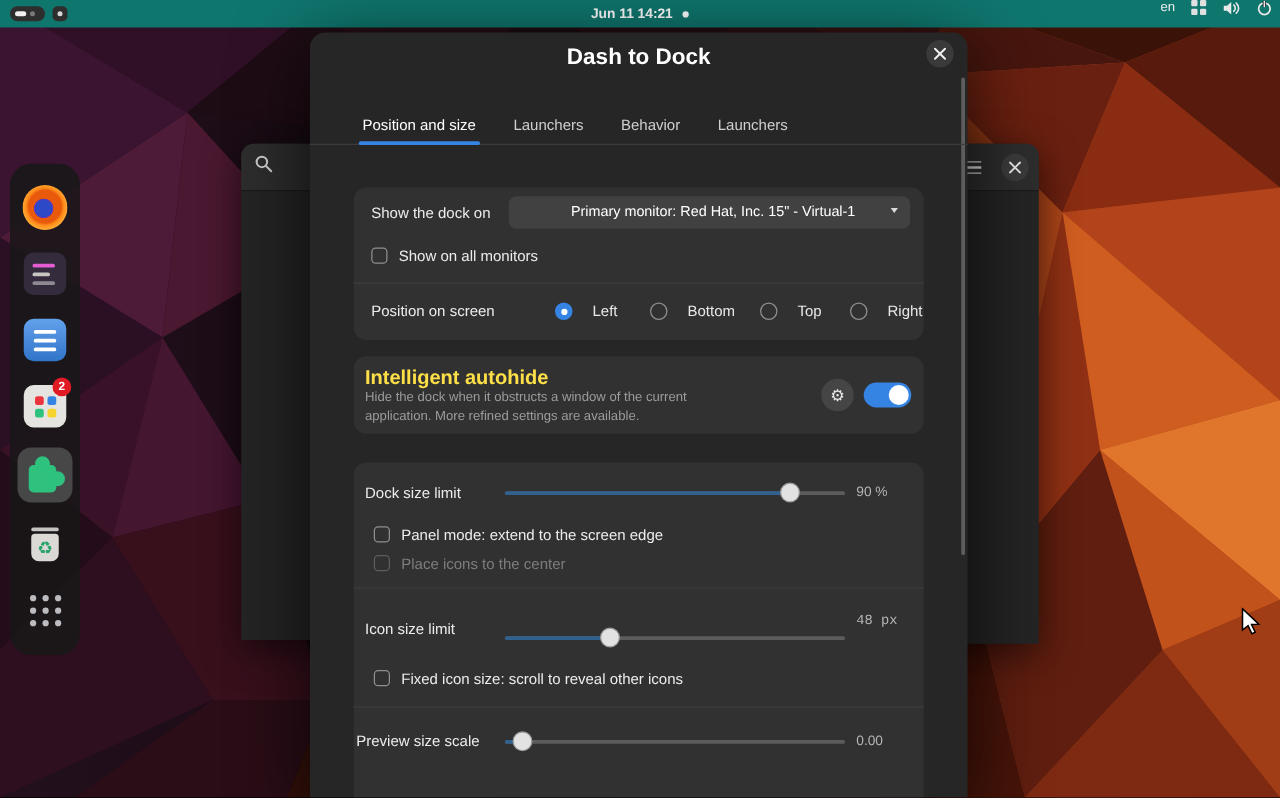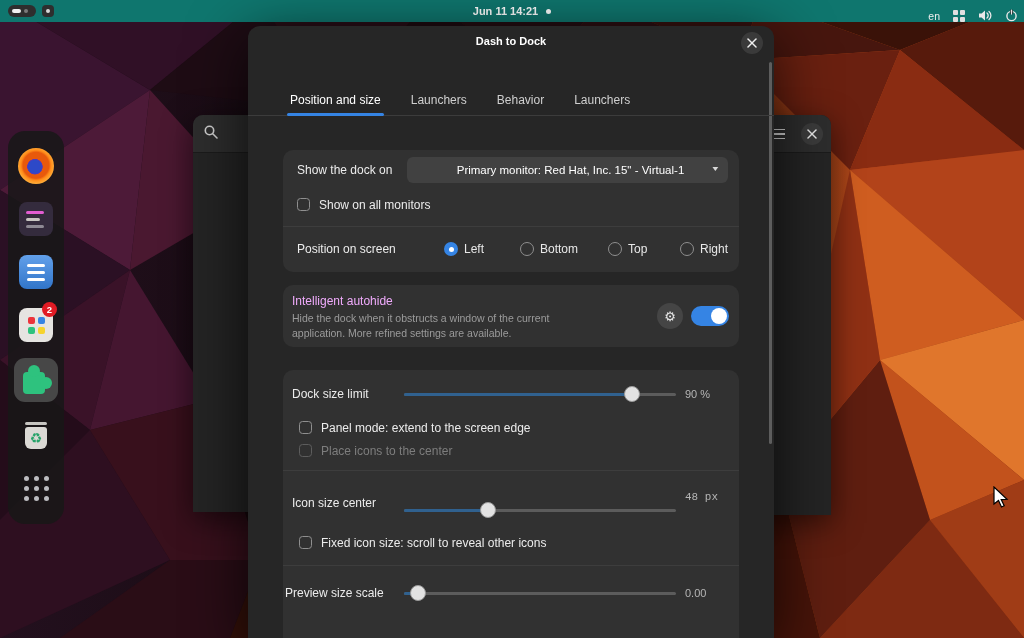--- a/index.html
+++ b/index.html
@@ -17,21 +17,21 @@
   .activities-pill { position:absolute; left:8px; top:5px; width:28px; height:12px;
     background:#2e2e2e; border-radius:7px; display:flex; align-items:center; gap:3px; padding:0 4px; }
   .ws-a { width:9px; height:4px; background:#f0f0f0; border-radius:3px; }
   .ws-b { width:4px; height:4px; background:#7a7a7a; border-radius:50%; }
   .tb-indicator { position:absolute; left:42px; top:5px; width:12px; height:12px;
     background:#2e2e2e; border-radius:4px; display:flex; align-items:center; justify-content:center; }
   .tb-indicator span { width:4px; height:4px; border-radius:50%; background:#d8d8d8; }
   .tb-center { position:absolute; left:0; right:0; top:0; height:22px;
     display:flex; align-items:center; justify-content:center; gap:8px; font-weight:700; }
   .notif-dot { width:5px; height:5px; border-radius:50%; background:#fff; }
-  .tb-right { position:absolute; right:6px; top:0; height:22px; display:flex; align-items:flex-end; gap:13px; }
+  .tb-right { position:absolute; right:6px; top:0; height:22px; display:flex; align-items:flex-start; gap:13px; }
   .kb-layout { font-size:10.5px; color:#eee; }
   .tray-grid { display:grid; grid-template-columns:5px 5px; gap:2px; }
   .tray-grid i { width:5px; height:5px; background:#e0e0e0; border-radius:1px; display:block; }
   .tb-icon svg { display:block; }
 
   
   .dock { position:absolute; left:8px; top:131px; width:56px; height:393px; z-index:20;
     background:rgba(24,24,24,.85); border-radius:17px;
     display:flex; flex-direction:column; align-items:center; gap:13px; padding:15px 0; }
   .ditem { width:44px; height:40px; display:flex; align-items:center; justify-content:center; position:relative; }
@@ -82,21 +82,21 @@
     display:flex; flex-direction:column; justify-content:center; gap:3px; align-items:center; }
   .hamburger i { width:12px; height:1.6px; background:#d4d4d4; display:block; }
   .wclose { position:absolute; left:101px; top:8px; width:22px; height:22px; border-radius:50%; background:#3b3b3b;
     display:flex; align-items:center; justify-content:center; }
 
   
   .dialog { position:absolute; left:248px; top:26px; width:526px; height:612px; z-index:40;
     background:#262626; border-radius:12px 12px 0 0; box-shadow:0 14px 60px rgba(0,0,0,.75);
     color:#e8e8e8; font-size:12px; overflow:hidden; }
   .dlg-title { position:absolute; left:0; right:0; top:9px; text-align:center;
-    font-weight:700; font-size:11px; color:#fff; }
+    font-weight:700; font-size:18px; color:#fff; }
   .dlg-close { position:absolute; right:11px; top:6px; width:22px; height:22px; border-radius:50%;
     background:#3a3a3a; display:flex; align-items:center; justify-content:center; }
   .dlg-scroll { position:absolute; right:2px; top:36px; width:3px; height:382px;
     background:#8a8a8a; opacity:.55; border-radius:2px; }
   .tabbar { position:absolute; left:0; right:0; top:60px; height:30px; border-bottom:1px solid #3c3c3c;
     display:flex; gap:6px; padding-left:30px; }
   .tab { padding:0 12px; line-height:29px; font-size:12px; color:#cfcfcf; position:relative; }
   .tab.active { color:#fff; }
   .tab.active::after { content:""; position:absolute; left:9px; right:9px; bottom:-1px; height:3px;
     background:#3584e4; border-radius:2px; }
@@ -112,40 +112,40 @@
   .val { position:absolute; left:402px; width:54px; font-size:11px; color:#b5b5b5; }
 
   .dropdown { position:absolute; left:124px; top:7px; width:321px; height:26px; background:#414141;
     border-radius:6px; display:flex; align-items:center; justify-content:center; gap:8px;
     font-size:11.5px; color:#fff; padding:0 22px 0 28px; }
   .dropdown .chev { position:absolute; right:9px; top:8px; font-size:7px; color:#d8d8d8; transform:scaleX(1.4); }
 
   .chk { position:absolute; width:13px; height:13px; border:1.5px solid #8f8f8f; border-radius:3.5px; background:transparent; }
   .chk.dimmed { border-color:#5d5d5d; }
 
-  .radio-item { position:absolute; top:0; height:46px; display:flex; align-items:center; gap:6px; }
+  .radio-item { position:absolute; top:0; height:46px; display:flex; align-items:center; gap:16px; }
   .radio { width:14px; height:14px; border-radius:50%; border:1.5px solid #8f8f8f; }
   .radio.sel { border:none; background:#3584e4; position:relative; }
   .radio.sel::after { content:""; position:absolute; left:4.5px; top:4.5px; width:5px; height:5px;
     border-radius:50%; background:#fff; }
 
   .gearbtn { position:absolute; left:374px; top:18px; width:26px; height:26px; border-radius:50%;
     background:#454545; color:#e6e6e6; font-size:13px; display:flex; align-items:center; justify-content:center; }
   .toggle { position:absolute; left:408px; top:21px; width:38px; height:20px; border-radius:11px; background:#3584e4; }
   .toggle .knob { position:absolute; right:2px; top:2px; width:16px; height:16px; border-radius:50%; background:#fff; }
 
   .slider { position:absolute; height:16px; width:272px; left:121px; }
   .slider .track { position:absolute; left:0; right:0; top:6.5px; height:3px; background:#5c5c5c; border-radius:2px; }
   .slider .fill { position:absolute; left:0; top:6.5px; height:3px; background:#30618f; border-radius:2px; width:var(--fill); }
   .slider .handle { position:absolute; top:0; width:16px; height:16px; border-radius:50%;
     background:#e2e2e2; border:1px solid #9a9a9a; left:calc(var(--fill) - 8px); }
   .marks { position:absolute; left:121px; width:272px; height:12px; font-size:10px; color:#9c9c9c; }
   .marks span { position:absolute; transform:translateX(-50%); }
 
-  .autohide-title { position:absolute; left:9px; top:9px; font-size:12px; font-weight:400; color:#f0abfc; }
+  .autohide-title { position:absolute; left:9px; top:9px; font-size:16px; font-weight:700; color:#fde047; }
   .autohide-sub { position:absolute; left:9px; top:26px; width:305px; font-size:10.5px; line-height:15px; color:#9b9b9b; }
 
   
   .cursor { position:absolute; left:992px; top:486px; z-index:60; }
 </style>
 </head>
 <body>
 
 <div class="stage">
 
@@ -346,21 +346,21 @@
         </div>
         <div class="val" style="top:18px;">90 %</div>
 
         <span class="chk" style="left:16px; top:51px;"></span>
         <div class="rlabel" style="left:38px; top:51px;">Panel mode: extend to the screen edge</div>
         <span class="chk dimmed" style="left:16px; top:74px;"></span>
         <div class="rlabel dim" style="left:38px; top:74px;">Place icons to the center</div>
 
         <div class="sep" style="top:100px;"></div>
 
-        <div class="rlabel" style="left:9px; top:126px;">Icon size center</div>
+        <div class="rlabel" style="left:9px; top:126px;">Icon size limit</div>
         <div class="slider" style="top:132px; --fill:31%;">
           <div class="track"></div>
             <div class="fill"></div>
             <div class="handle"></div>
         </div>
         <div class="val" style="top:121px;font-family:Liberation Mono, monospace;">48 px</div>
 
         <span class="chk" style="left:16px; top:166px;"></span>
         <div class="rlabel" style="left:38px; top:166px;">Fixed icon size: scroll to reveal other icons</div>
 

